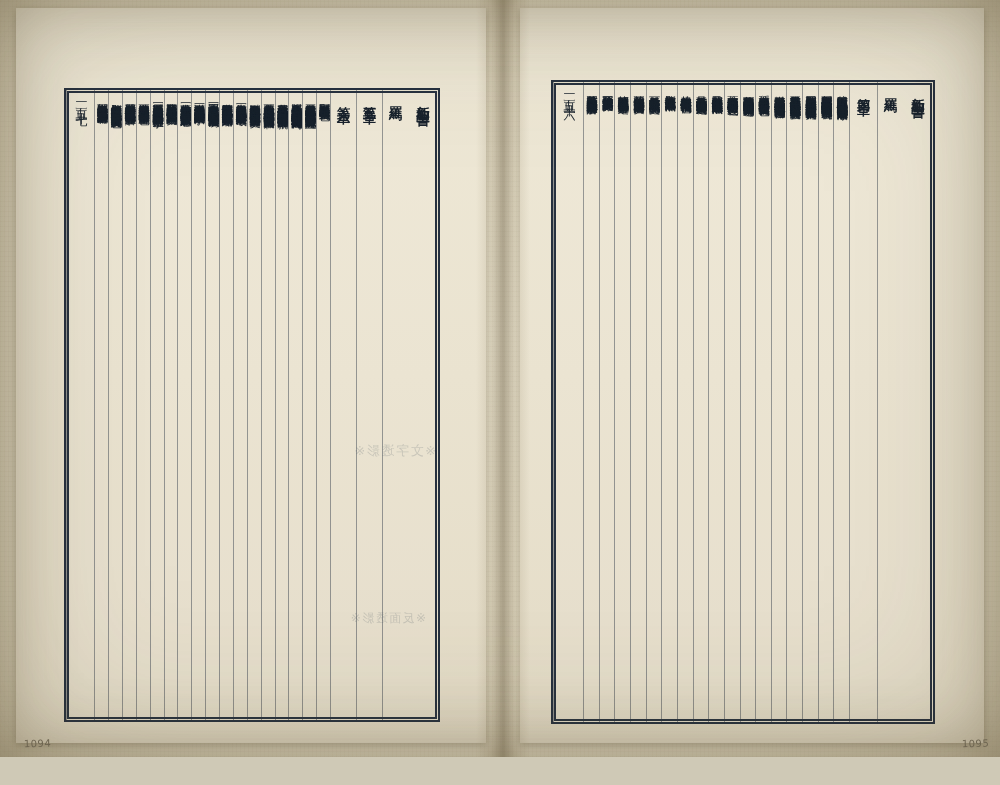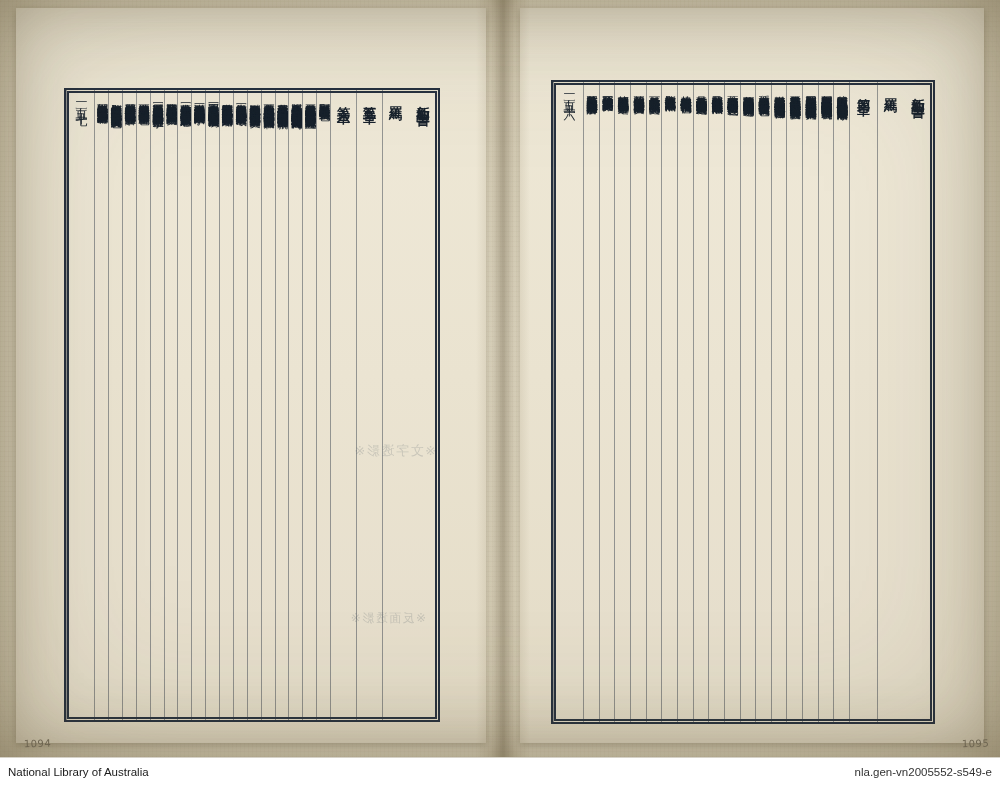--- a/index.html
+++ b/index.html
@@ -333,18 +333,14 @@
       </div>
     </div>
   </div>
 
   <div class="gutter"></div>
   <div class="vignette"></div>
 
   <div class="foliation fol-left">1094</div>
   <div class="foliation fol-right">1095</div>
 
-  <div class="caption-bar">
-    <span>National Library of Australia</span>
-    <span class="caption-right">nla.gen-vn2005552-s549-e</span>
-  </div>
 
 </div>
 
 </body></html>

